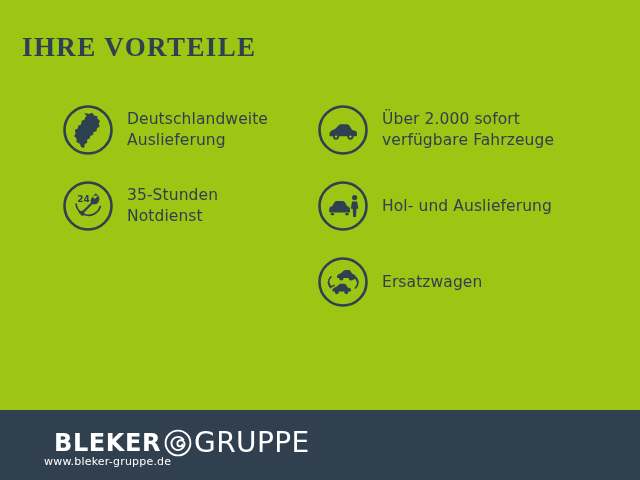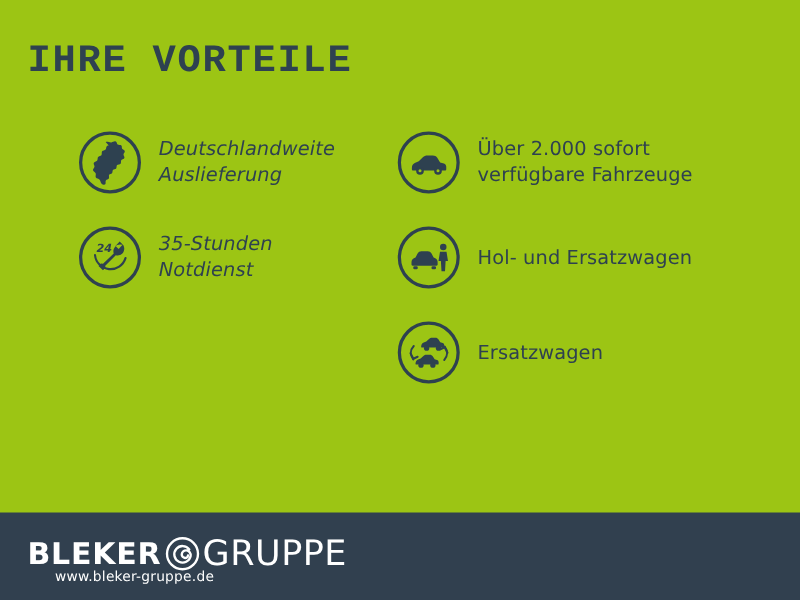--- a/index.html
+++ b/index.html
@@ -14,29 +14,29 @@
   .bg-dark{position:absolute;inset:0;background:#31404f;}
   .bg-green{
     position:absolute;left:0;top:0;width:640px;height:410px;
     background:#9cc514;
     clip-path:polygon(0 0, 640 0, 640 342px, 0 405px);
   }
 
   
   .headline{
     position:absolute;left:22px;top:34px;
-    font-size:31px;font-weight:bold;letter-spacing:1.4px;
+    font-size:27px;font-weight:bold;letter-spacing:1.4px;
     color:#2e4150;line-height:1;
-    font-family:Liberation Mono, monospace;
+    font-family:Liberation Serif, serif;
   }
 
   
   .grid{position:absolute;left:0;top:92px;width:640px;}
   .col{position:absolute;top:0;}
-  .col-left{left:62px;width:260px;font-style:italic;}
+  .col-left{left:62px;width:260px;}
   .col-right{left:317px;width:300px;}
 
   .item{position:relative;height:76px;display:flex;align-items:center;}
   .icon-wrap{
     width:52px;height:52px;flex:0 0 52px;
     display:flex;align-items:center;justify-content:center;
   }
   .icon-wrap svg{display:block;width:52px;height:52px;}
   .item-label{
     margin-left:13px;
@@ -44,21 +44,21 @@
     color:#2e4150;
     font-family:"DejaVu Sans", sans-serif;
     letter-spacing:.1px;
     white-space:pre-line;
   }
 
   
   .logo{position:absolute;left:22px;top:428px;display:flex;align-items:center;}
   .logo-bleker{
     font-size:24px;font-weight:bold;letter-spacing:.6px;color:#ffffff;
-    font-family:"DejaVu Sans", sans-serif;line-height:1;
+    font-family:"DejaVu Sans", sans-serif;line-height:1;margin-left:32px;
   }
   .logo-mark{margin:0 1px 0 2px;display:flex;align-items:center;}
   .logo-gruppe{
     font-size:28px;font-weight:normal;letter-spacing:.4px;color:#ffffff;
     font-family:"DejaVu Sans", sans-serif;line-height:1;
   }
   .logo-url{
     position:absolute;left:44px;top:455px;
     font-size:11px;color:#ffffff;letter-spacing:.2px;
     font-family:"DejaVu Sans", sans-serif;
@@ -126,21 +126,21 @@
         <span class="icon-wrap">
           <svg viewBox="0 0 52 52">
             <circle cx="26" cy="26" r="23.5" fill="none" stroke="#2e4150" stroke-width="2.6"></circle>
             <path fill="#2e4150" d="M12.2 30c0-1.8.5-2.9 1.9-3.5l1.3-.6 1.8-3.3c.6-1.1 1.6-1.7 2.9-1.7h5.1c1.3 0 2.3.6 2.9 1.7l1.8 3.3 1.3.6c1.4.6 1.9 1.7 1.9 3.5v1.6c0 .5-.4.9-.9.9H13.1c-.5 0-.9-.4-.9-.9V30z"></path>
             <rect x="13.6" y="32.9" width="3.6" height="2.4" rx="1" fill="#2e4150"></rect>
             <rect x="28.2" y="32.9" width="3.6" height="2.4" rx="1" fill="#2e4150"></rect>
             <circle cx="37.6" cy="17.6" r="2.6" fill="#2e4150"></circle>
             <path fill="#2e4150" d="M35 21.4h5.2l1.2 7.4h-1.9l-.5 8.2h-2.8l-.5-8.2h-1.9z"></path>
           </svg>
         </span>
-        <span class="item-label">Hol- und Ersatzwagen</span>
+        <span class="item-label">Hol- und Auslieferung</span>
       </div>
 
       <div class="item">
         <span class="icon-wrap">
           <svg viewBox="0 0 52 52">
             <circle cx="26" cy="26" r="23.5" fill="none" stroke="#2e4150" stroke-width="2.6"></circle>
             <path fill="#2e4150" d="M20 20.6c.2-1.3.8-2.1 2-2.6l2-.8 2.2-2.1c.7-.7 1.5-1 2.5-1h2.6c1.1 0 1.9.4 2.4 1.3l1.5 2.4 1.9.6c.8.3 1.3.9 1.3 1.7v1.2c0 .4-.3.7-.7.7H20.6c-.4 0-.7-.3-.7-.7z"></path>
             <circle cx="24.3" cy="22.5" r="2.1" fill="#2e4150"></circle>
             <circle cx="33.8" cy="22.5" r="2.1" fill="#2e4150"></circle>
             <path fill="#2e4150" d="M15.5 34.2c.2-1.3.8-2.1 2-2.6l2-.8 2.2-2.1c.7-.7 1.5-1 2.5-1h2.6c1.1 0 1.9.4 2.4 1.3l1.5 2.4 1.9.6c.8.3 1.3.9 1.3 1.7v1.2c0 .4-.3.7-.7.7H16.1c-.4 0-.7-.3-.7-.7z"></path>

